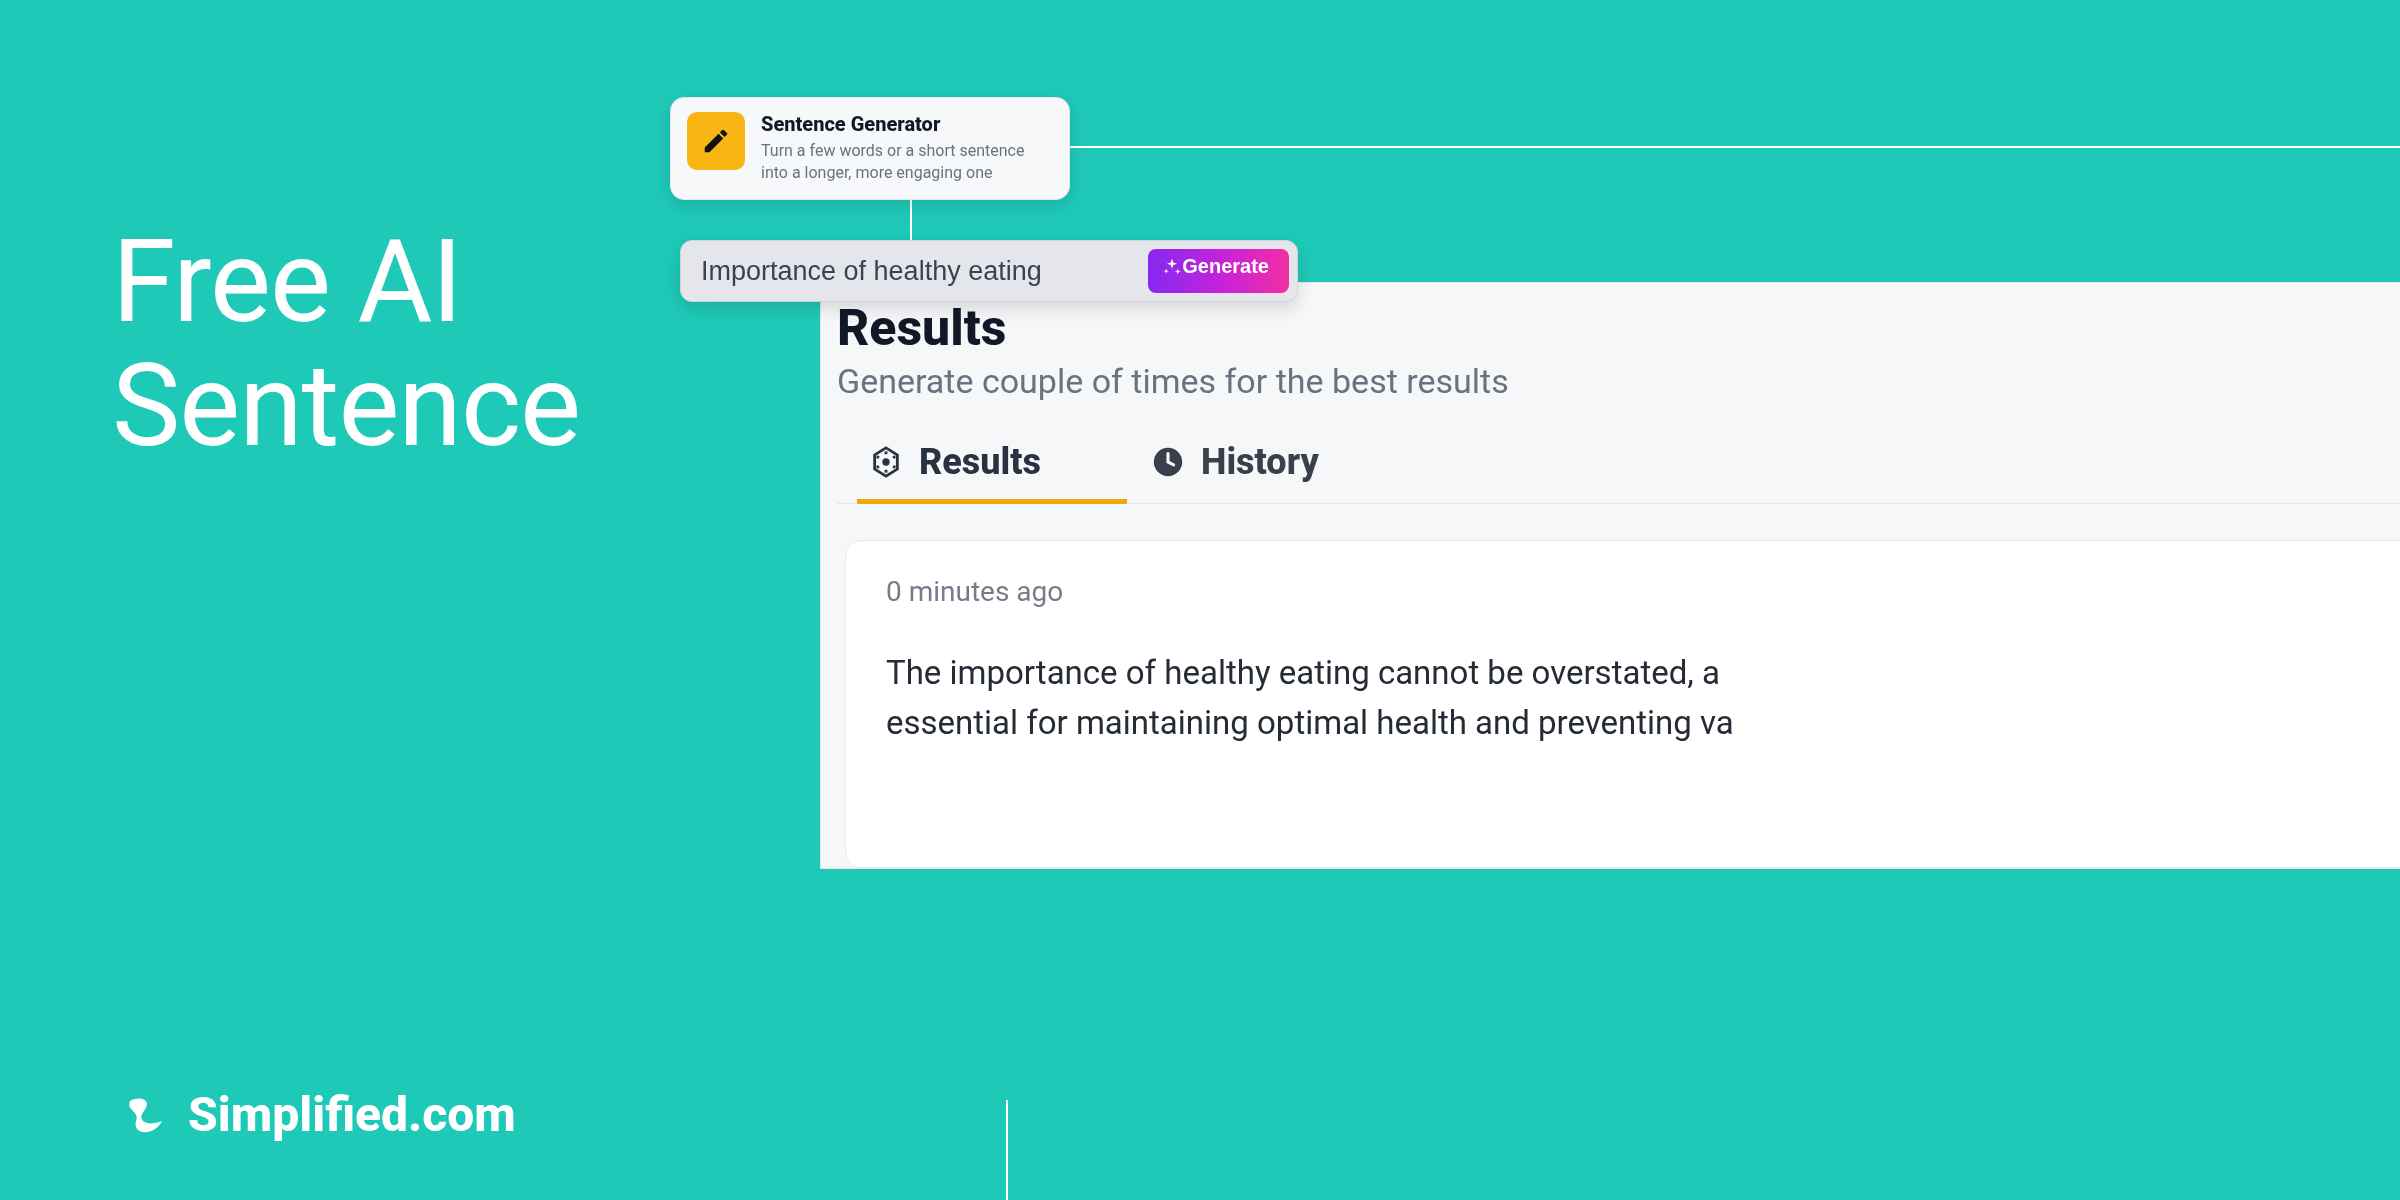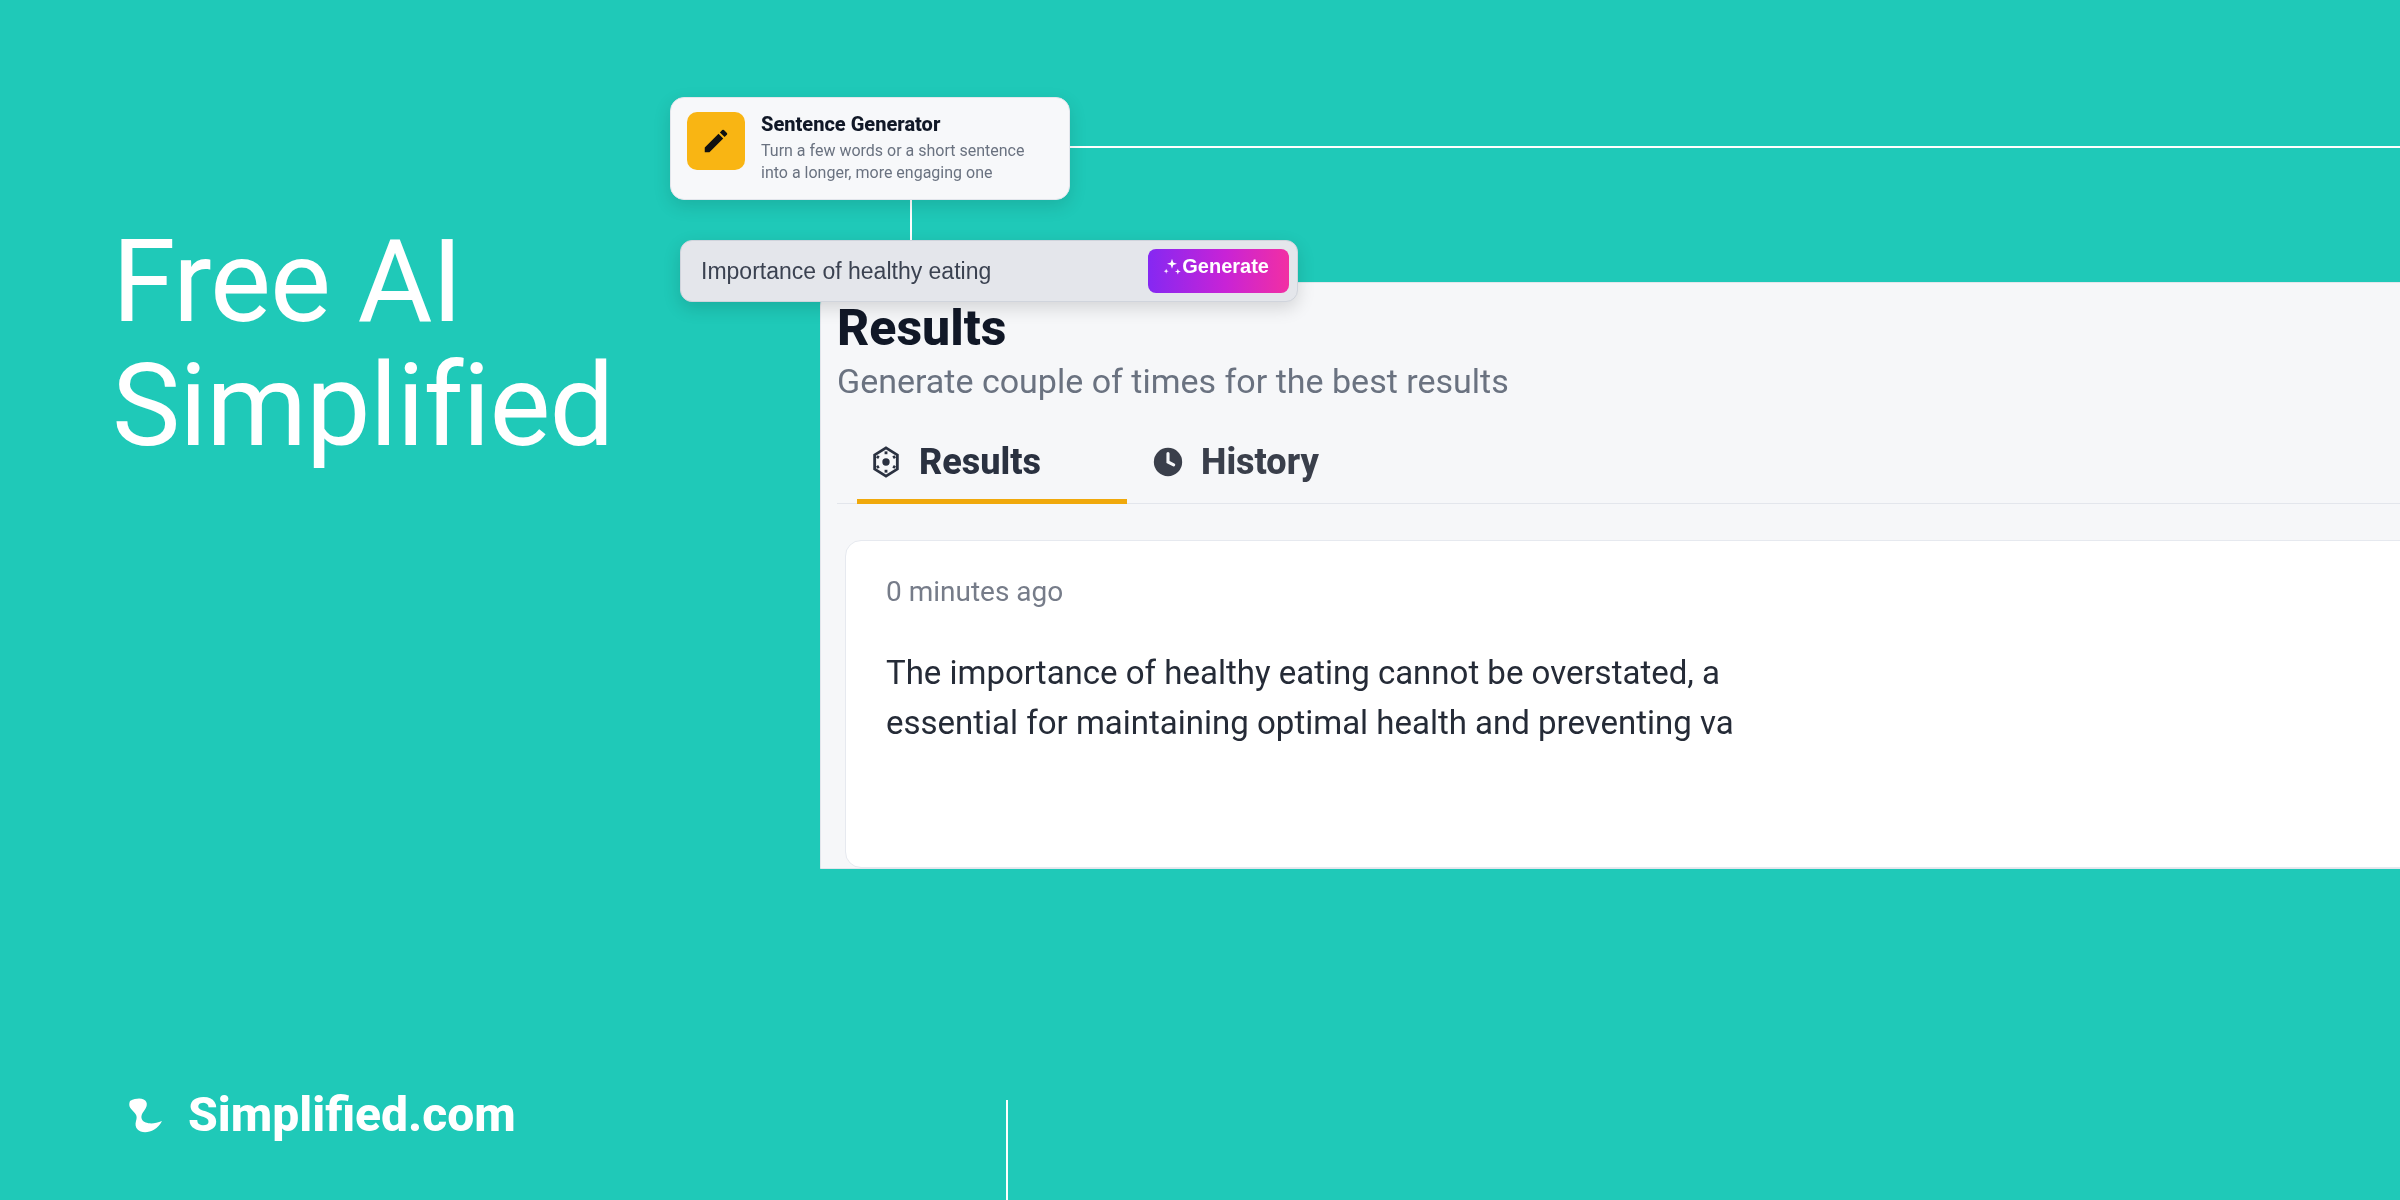--- a/index.html
+++ b/index.html
@@ -91,21 +91,21 @@
   display: flex;
   align-items: center;
   padding: 0 8px 0 20px;
   box-shadow: 0 6px 18px rgba(0,0,0,0.14);
   z-index: 5;
 }
 .input-field {
   flex: 1;
   border: none;
   background: transparent;
-  font-size: 23px;
+  font-size: 27px;
   color: #3b4251;
   outline: none;
 }
 .generate-btn {
   height: 44px;
   border: none;
   border-radius: 8px;
   padding: 0 20px 9px 14px;
   cursor: pointer;
   display: flex;
@@ -227,21 +227,21 @@
 </style>
 </head>
 <body>
 
 <div class="line-h"></div>
 <div class="line-v-top"></div>
 <div class="line-v-bottom"></div>
 
 <div class="hero">
   <div>Free AI</div>
-  <div>Simplified</div>
+  <div>Sentence</div>
 </div>
 
 <div class="brand">
   <svg class="brand-logo" viewBox="0 0 48 48">
     <path d="M8 10 C 20 4, 30 10, 22 20 C 14 30, 26 36, 40 30 C 32 46, 10 44, 14 30 C 18 20, 4 20, 8 10 Z" fill="#fff"></path>
   </svg>
   <span>Simplified.com</span>
 </div>
 
 <div class="tool-card">

